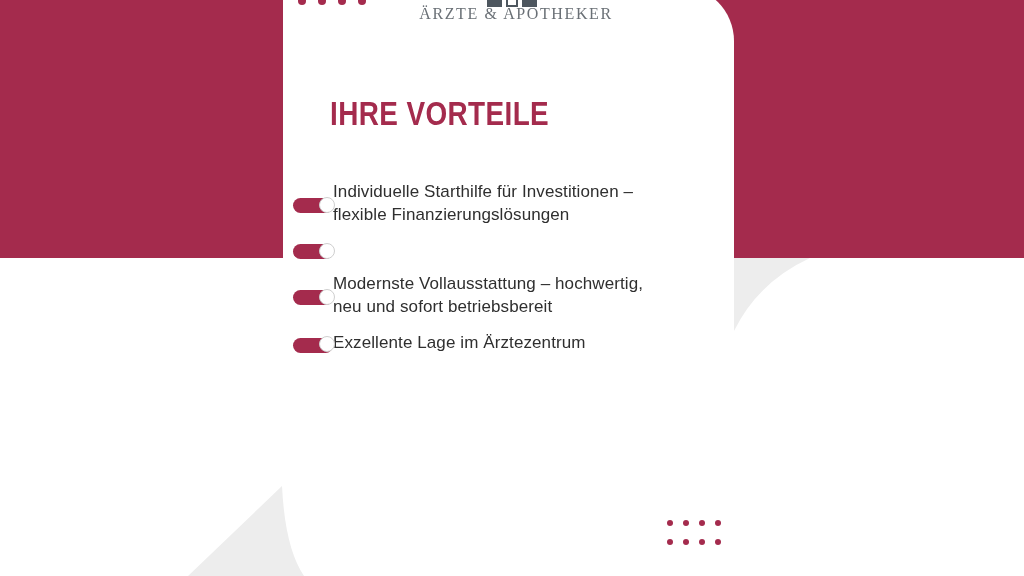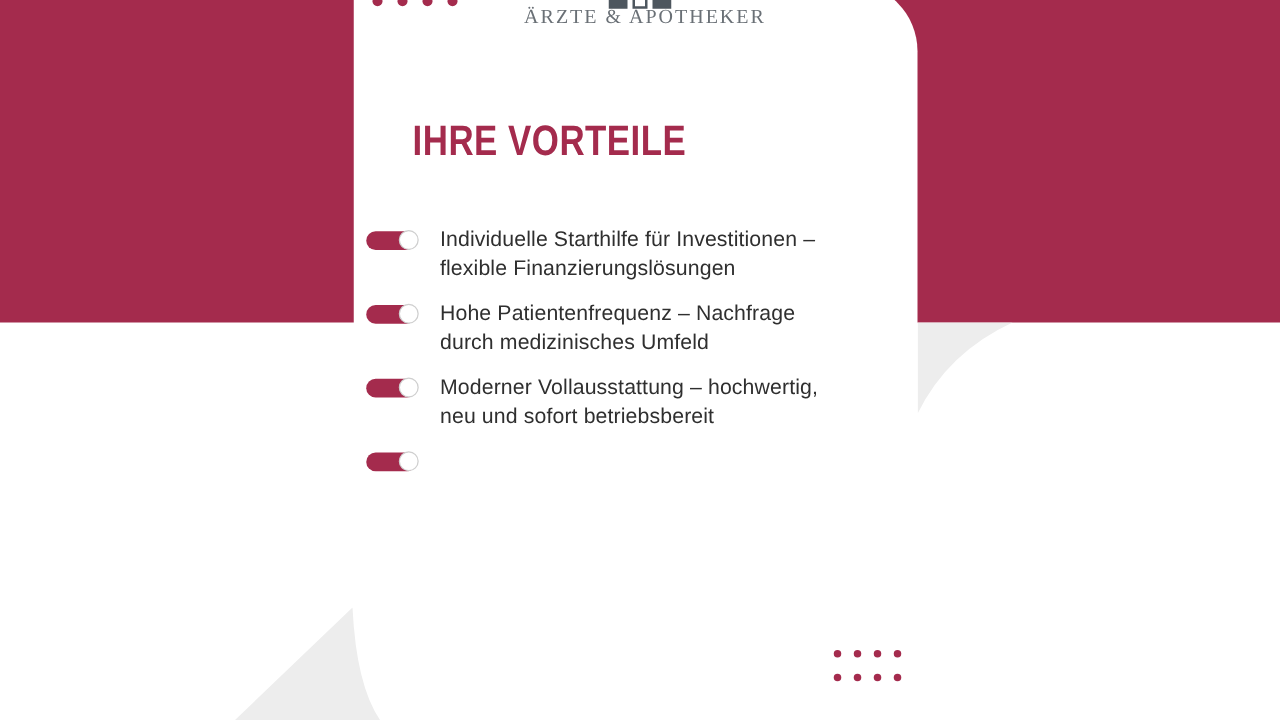--- a/index.html
+++ b/index.html
@@ -38,21 +38,21 @@
   }
   
   .heading{
     position:absolute;left:330px;top:96px;margin:0;z-index:3;
     font-size:34px;line-height:34px;font-weight:800;letter-spacing:.5px;
     color:var(--accent,#a42b4d);white-space:nowrap;
     transform:scaleX(.82);transform-origin:left top;
   }
   
   .benefits{position:absolute;left:293px;top:180px;width:440px;margin:0;padding:0;list-style:none;z-index:3;}
-  .benefit{display:flex;align-items:flex-start;gap:19px;margin-bottom:13px;}
+  .benefit{display:flex;align-items:center;gap:0;margin-bottom:13px;}
   .benefit:nth-child(4){margin-bottom:19px;}
   .benefit-text{
     font-size:17px;line-height:23px;color:var(--text,#2f2f2f);
     white-space:pre-line;letter-spacing:.1px;
   }
   
   .toggle{
     position:relative;flex:0 0 auto;width:40px;height:15px;margin-top:5px;
     background:var(--accent,#a42b4d);border-radius:8px;
   }
@@ -98,34 +98,33 @@
       <span class="toggle">
           <span class="knob"></span>
         </span>
       <span class="benefit-text">Individuelle Starthilfe für Investitionen –
 flexible Finanzierungslösungen</span>
     </li>
     <li class="benefit">
       <span class="toggle">
           <span class="knob"></span>
         </span>
-      <span class="benefit-text">Hohe Patientenfrequenz – Nachfrage
-durch medizinisches Umfeld</span>
     </li>
     <li class="benefit">
       <span class="toggle">
           <span class="knob"></span>
         </span>
-      <span class="benefit-text">Moderner Vollausstattung – hochwertig,
+      <span class="benefit-text">Modernste Vollausstattung – hochwertig,
 neu und sofort betriebsbereit</span>
     </li>
     <li class="benefit">
       <span class="toggle">
           <span class="knob"></span>
         </span>
+      <span class="benefit-text">Exzellente Lage im Ärztezentrum</span>
     </li>
   </ul>
 
   <div class="dots dots-bottom">
     <span class="dot"></span>
     <span class="dot"></span>
     <span class="dot"></span>
     <span class="dot"></span>
     <span class="dot"></span>
     <span class="dot"></span>

